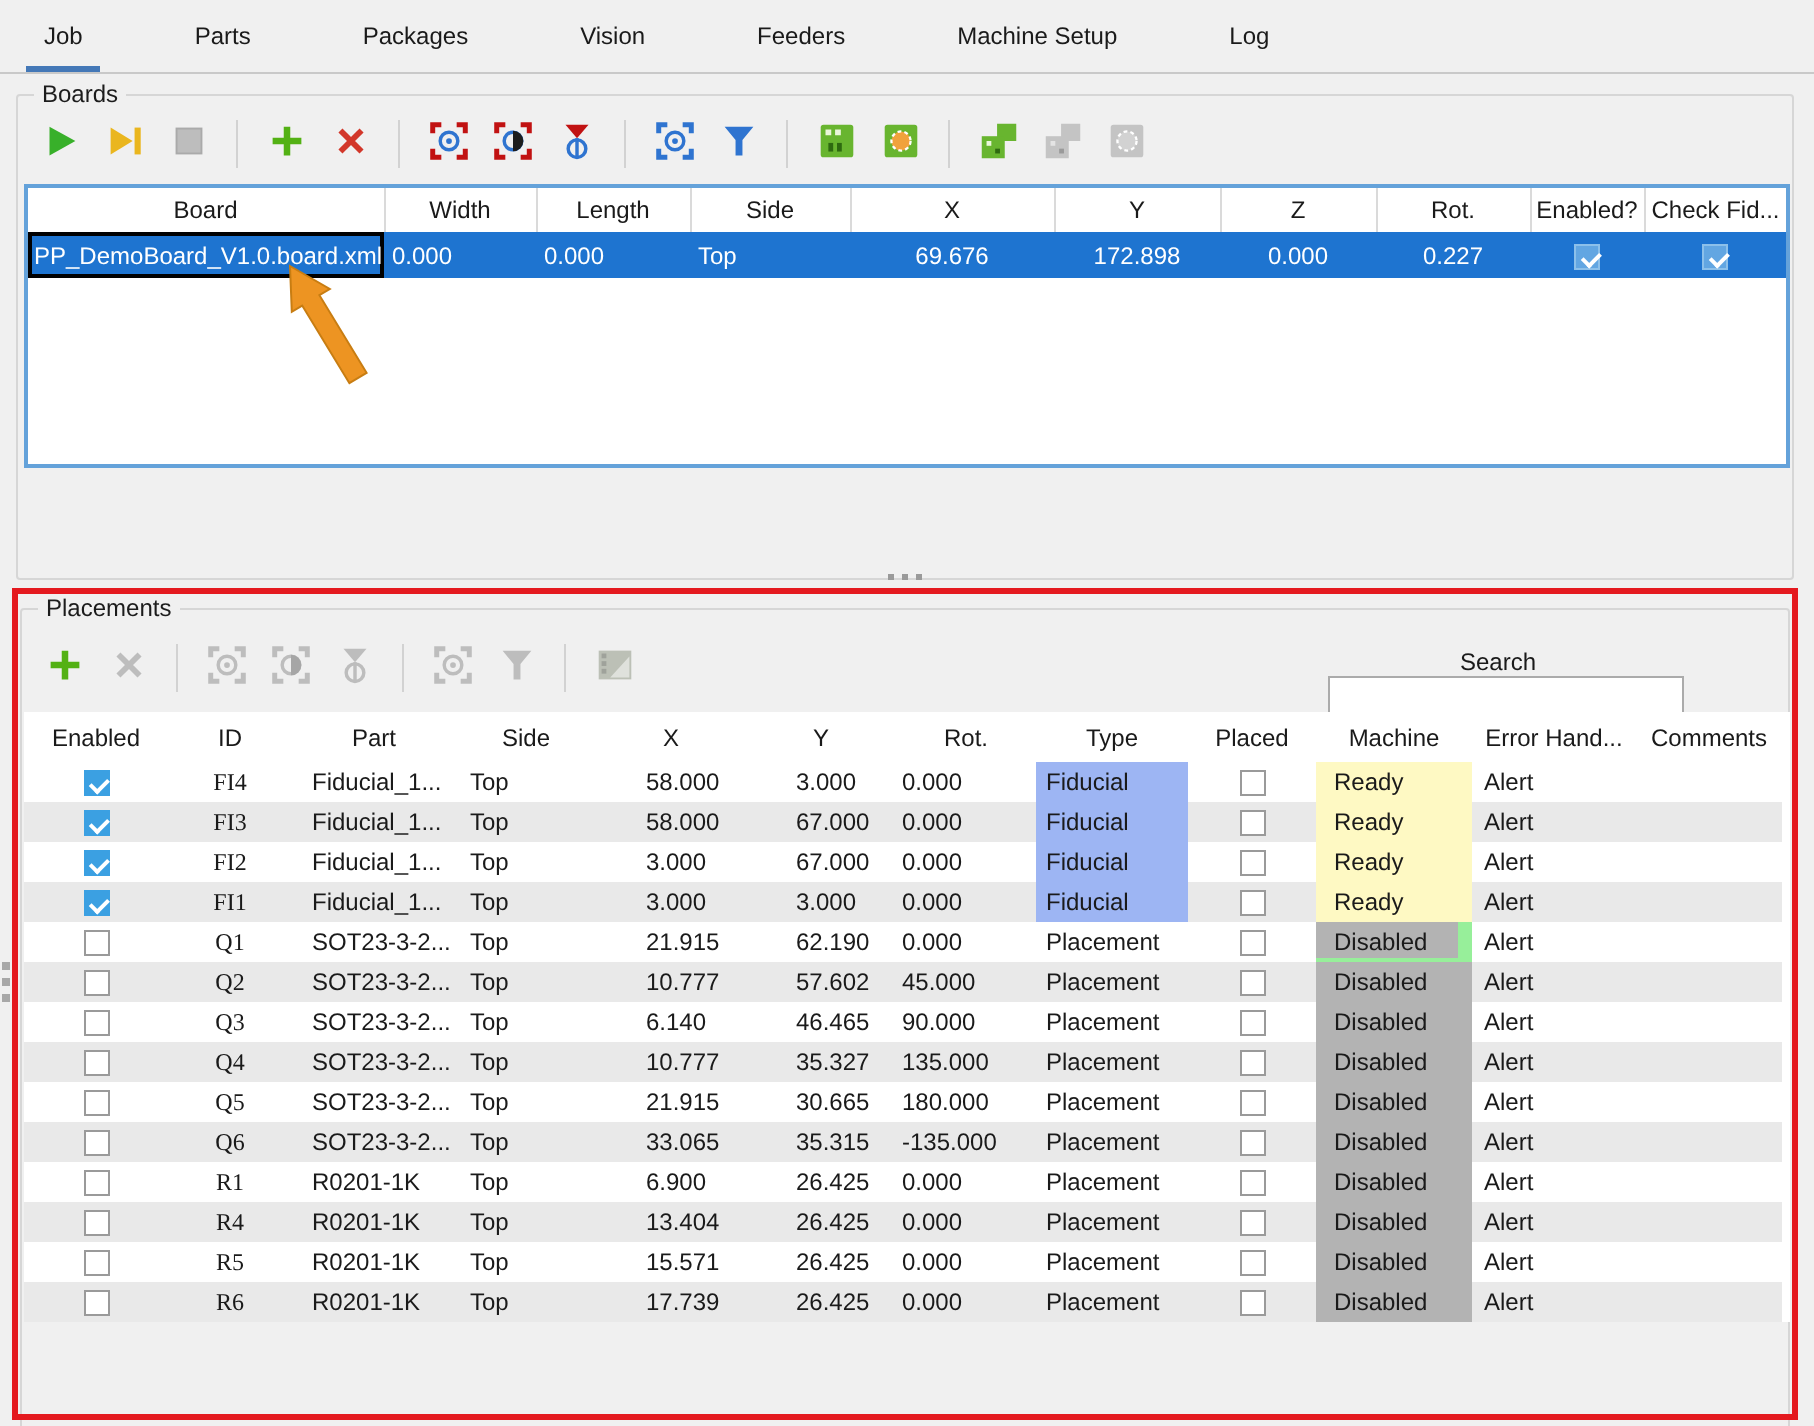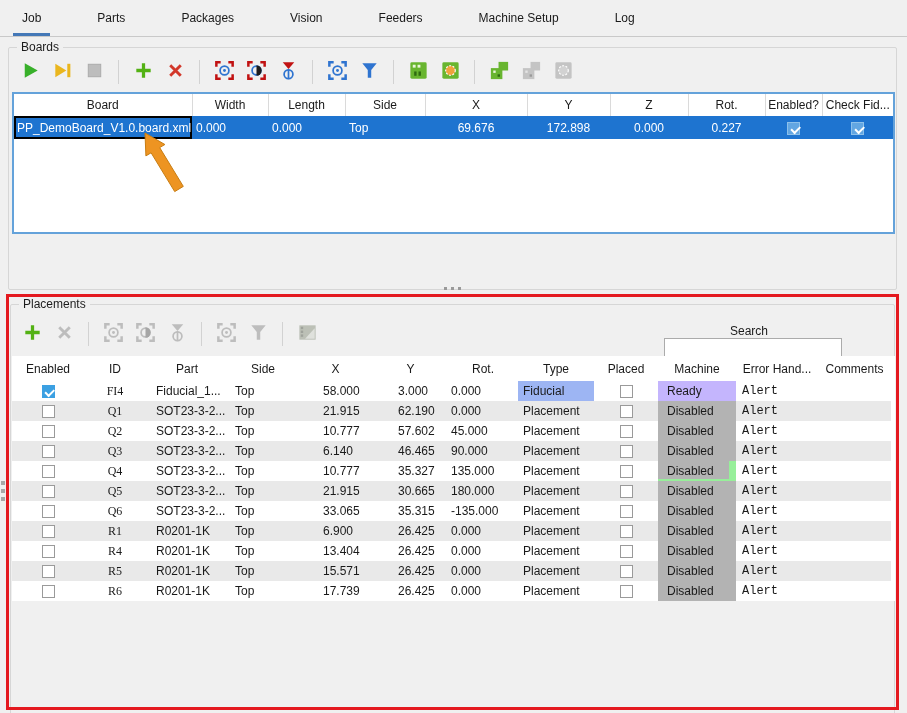--- a/index.html
+++ b/index.html
@@ -60,24 +60,24 @@
   #placements-table th { height:25px; background:#fff; }
   #placements-table td { height:20px; }
   #placements-table tbody tr:nth-child(even) { background:#e9e9e9; }
   .c-id { text-align:center;font-family:Liberation Serif, serif; }
   .c-part { text-align:left; padding-left:10px; }
   .c-side { text-align:left; padding-left:7px; }
   .c-x,.c-y { text-align:left; padding-left:25px; }
   .c-rot { text-align:left; padding-left:3px; }
   .c-type { text-align:left; padding-left:5px; }
   .c-status { text-align:left; padding-left:9px; }
-  .c-err { text-align:left; padding-left:6px;font-family:Liberation Mono, monospace; }
+  .c-err { text-align:left; padding-left:6px; }
   .c-check { text-align:center; }
   .type-fiducial { background:#9db5f3; }
-  .st-ready { background:#c4b5fd; }
+  .st-ready { background:#fef9c3; }
   .st-disabled { background:#b3b3b3; }
   #placements-table tbody tr:nth-child(5) td.c-status { box-shadow: inset -7px -2px 0 #97ef9a; }
 
   
   .cb { display:inline-block; width:13px; height:13px; background:#fff; border:1px solid #9a9a9a;
         position:relative; vertical-align:middle; }
   .cb.checked { background:#3ba0e2; border-color:#3ba0e2; }
   tr.sel .cb.checked { background:#62a6e2; border-color:#8cc0ea; }
   .cb.checked::after { content:''; position:absolute; left:2.5px; top:3px; width:7px; height:3.5px;
         border-left:2px solid #fff; border-bottom:2px solid #fff; transform:rotate(-45deg); }
@@ -391,20 +391,62 @@
           <td class="c-x">58.000</td>
           <td class="c-y">3.000</td>
           <td class="c-rot">0.000</td>
           <td class="c-type type-fiducial">Fiducial</td>
           <td class="c-check" style="text-align: center;"><span class="cb"></span></td>
           <td class="c-status st-ready">Ready</td>
           <td class="c-err">Alert</td>
           <td class="c-comments"></td>
         </tr>
         <tr>
+          <td class="c-check" style="text-align: center;"><span class="cb checked"></span></td>
+          <td class="c-id">FI3</td>
+          <td class="c-part">Fiducial_1...</td>
+          <td class="c-side">Top</td>
+          <td class="c-x">58.000</td>
+          <td class="c-y">67.000</td>
+          <td class="c-rot">0.000</td>
+          <td class="c-type type-fiducial">Fiducial</td>
+          <td class="c-check" style="text-align: center;"><span class="cb"></span></td>
+          <td class="c-status st-ready">Ready</td>
+          <td class="c-err">Alert</td>
+          <td class="c-comments"></td>
+        </tr>
+        <tr>
+          <td class="c-check" style="text-align: center;"><span class="cb checked"></span></td>
+          <td class="c-id">FI2</td>
+          <td class="c-part">Fiducial_1...</td>
+          <td class="c-side">Top</td>
+          <td class="c-x">3.000</td>
+          <td class="c-y">67.000</td>
+          <td class="c-rot">0.000</td>
+          <td class="c-type type-fiducial">Fiducial</td>
+          <td class="c-check" style="text-align: center;"><span class="cb"></span></td>
+          <td class="c-status st-ready">Ready</td>
+          <td class="c-err">Alert</td>
+          <td class="c-comments"></td>
+        </tr>
+        <tr>
+          <td class="c-check" style="text-align: center;"><span class="cb checked"></span></td>
+          <td class="c-id">FI1</td>
+          <td class="c-part">Fiducial_1...</td>
+          <td class="c-side">Top</td>
+          <td class="c-x">3.000</td>
+          <td class="c-y">3.000</td>
+          <td class="c-rot">0.000</td>
+          <td class="c-type type-fiducial">Fiducial</td>
+          <td class="c-check" style="text-align: center;"><span class="cb"></span></td>
+          <td class="c-status st-ready">Ready</td>
+          <td class="c-err">Alert</td>
+          <td class="c-comments"></td>
+        </tr>
+        <tr>
           <td class="c-check" style="text-align: center;"><span class="cb"></span></td>
           <td class="c-id">Q1</td>
           <td class="c-part">SOT23-3-2...</td>
           <td class="c-side">Top</td>
           <td class="c-x">21.915</td>
           <td class="c-y">62.190</td>
           <td class="c-rot">0.000</td>
           <td class="c-type">Placement</td>
           <td class="c-check" style="text-align: center;"><span class="cb"></span></td>
           <td class="c-status st-disabled">Disabled</td>

